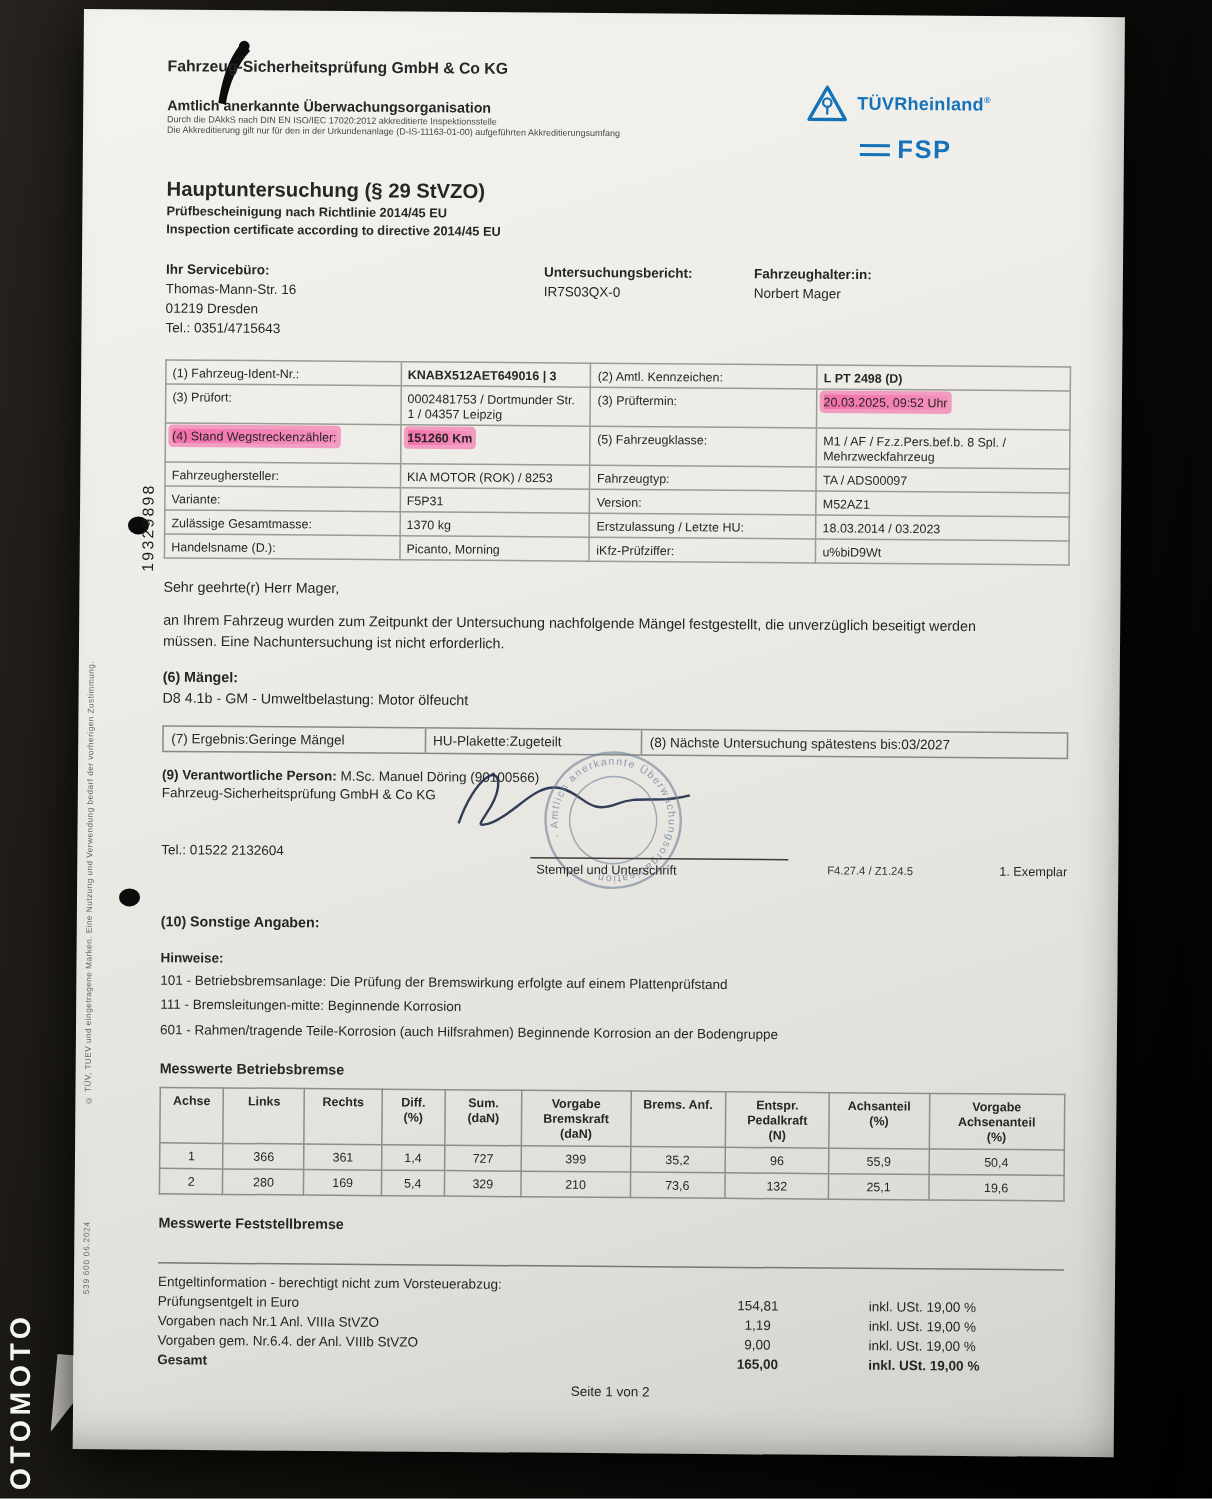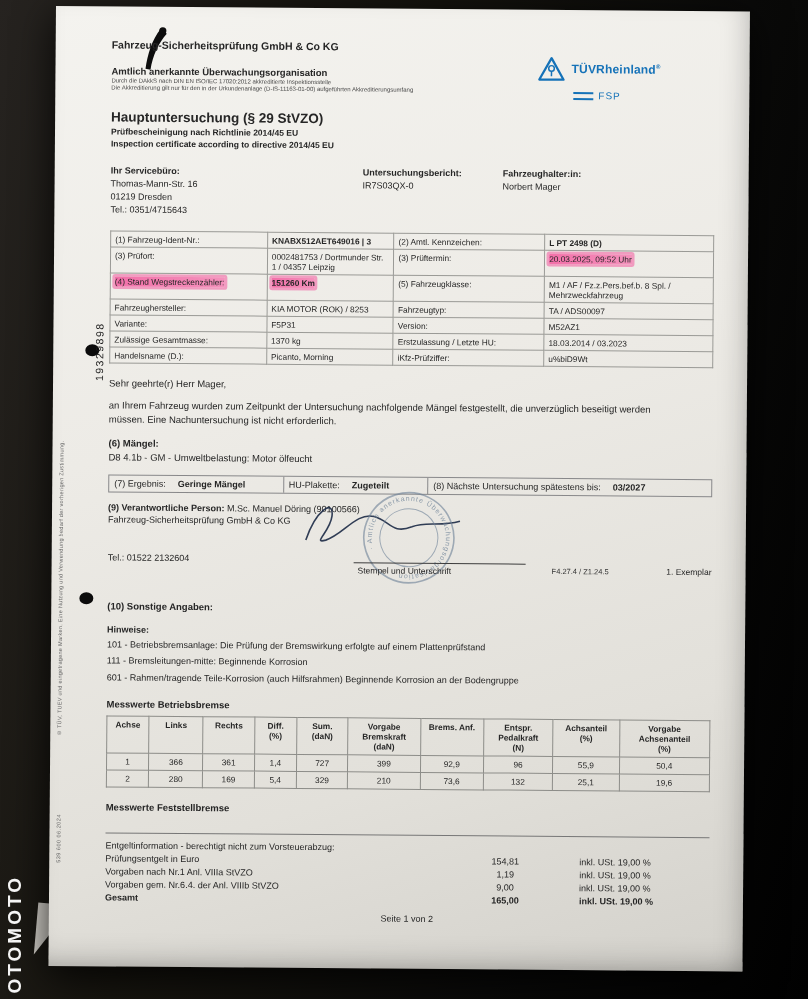--- a/index.html
+++ b/index.html
@@ -55,21 +55,21 @@
   .company { font-size:10.5px; font-weight:bold; margin-bottom:15px; }
   .org { font-size:9.5px; font-weight:bold; }
   .accr { font-size:6px; color:#4a4a4a; margin-top:1px; }
   .logo-block { width:178px; padding-top:14px; }
   .tuv-row { display:flex; align-items:center; gap:6px; }
   .tuv-name { color:#1572b8; font-weight:bold; font-size:12px; letter-spacing:.2px; }
   .tuv-name sup { font-size:6px; }
   .fsp-row { margin:8px 0 0 36px; display:flex; align-items:center; }
   .fsp-lines { display:inline-block; width:20px; height:8px;
     border-top:2px solid #1572b8; border-bottom:2px solid #1572b8; margin-right:5px; }
-  .fsp-text { color:#1572b8; font-weight:normal; font-size:10px; letter-spacing:1px; }
+  .fsp-text { color:#1572b8; font-weight:bold; font-size:17px; letter-spacing:1px; }
 
   .title-block { margin-top:12px; }
   .title-main { font-size:13.5px; font-weight:bold; }
   .title-sub { font-size:8.5px; font-weight:bold; margin-top:2px; }
 
   .contact-row { margin-top:16px; display:grid; grid-template-columns:252px 140px auto; font-size:9px; line-height:1.45; }
   .contact-label { font-weight:bold; }
 
   table.vtable { margin-top:14px; width:100%; border-collapse:collapse; font-size:8.3px; }
   table.vtable td { border:1px solid #9a9a96; padding:2.5px 4px; vertical-align:top; }
@@ -82,21 +82,21 @@
   .greeting { margin-top:14px; font-size:9.5px; }
   .para { margin-top:10px; font-size:9.5px; line-height:1.45; max-width:96%; }
   .defects { margin-top:11px; font-size:9.5px; }
   .defects-label { font-weight:bold; }
   .defects-item { margin-top:3px; }
 
   .result-grid { margin-top:12px; display:grid; grid-template-columns:29% 24% 47%;
     border:1px solid #88888a; font-size:9px; }
   .result-cell { padding:3px 5px; border-right:1px solid #88888a; white-space:nowrap; }
   .result-cell:last-child { border-right:none; }
-  .result-cell .val { font-weight:bold; margin-left:12px; }
+  .result-cell .val { font-weight:normal; margin-left:0; }
 
   .responsible { position:relative; margin-top:10px; height:86px; font-size:9px; }
   .resp-line2 { margin-top:2px; }
   .resp-tel { position:absolute; left:0; top:50px; }
   .stamp { position:absolute; left:252px; top:-16px; width:98px; height:98px;
     transform:rotate(-18deg); opacity:.75; }
   .signature { position:absolute; left:192px; top:-8px; width:170px; height:62px; }
   .sigline { position:absolute; left:246px; top:58px; width:172px; border-top:1px solid #3d3d3d; }
   .sig-caption { position:absolute; left:250px; top:61px; font-size:8.5px; }
   .form-ref { position:absolute; left:444px; top:61px; font-size:7.5px; color:#333; }
@@ -331,21 +331,21 @@
 Achsenanteil
 (%)</th>
       </tr>
       <tr>
         <td>1</td>
         <td>366</td>
         <td>361</td>
         <td>1,4</td>
         <td>727</td>
         <td>399</td>
-        <td>92,9</td>
+        <td>35,2</td>
         <td>96</td>
         <td>55,9</td>
         <td>50,4</td>
       </tr>
       <tr>
         <td>2</td>
         <td>280</td>
         <td>169</td>
         <td>5,4</td>
         <td>329</td>

